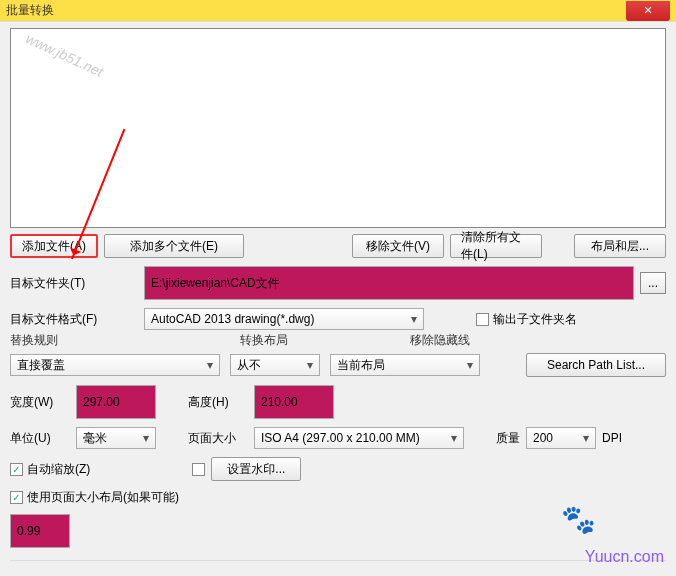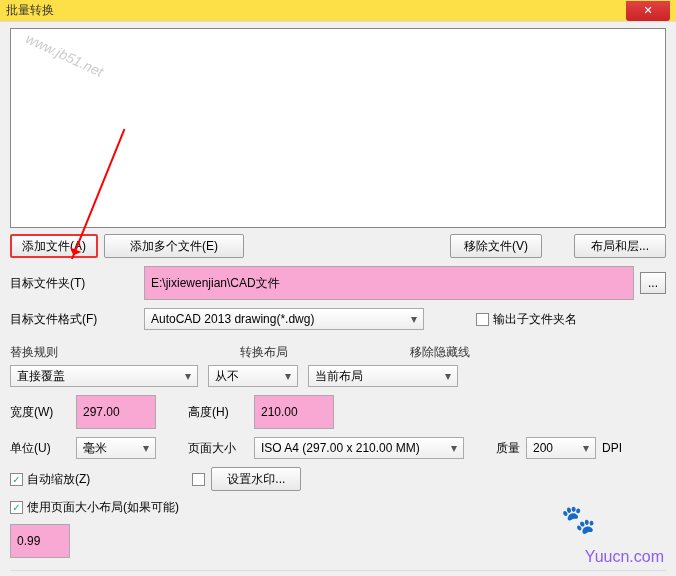--- a/index.html
+++ b/index.html
@@ -95,21 +95,21 @@
       gap: 6px;
     }
     .label {
       white-space: nowrap;
     }
     .label.w90 { width: 128px; }
     .label.w60 { width: 60px; }
     .input-text {
       height: 26px;
       border: 1px solid #aaa;
-      background: #f9a8d4;
+      background: #be185d;
       padding: 16px 6px;
       font-size: 12px;
     }
     .select {
       height: 22px;
       border: 1px solid #aaa;
       background: linear-gradient(#fff, #eee);
       padding: 0 6px;
       font-size: 12px;
       position: relative;
@@ -140,21 +140,21 @@
       width: 13px; height: 13px;
       border: 1px solid #888;
       background: #fff;
       display: inline-flex;
       align-items: center; justify-content: center;
       font-size: 10px;
       color: #2a7;
     }
     .section-labels {
       display: flex;
-      margin-top: 14px;
+      margin-top: 2px;
       gap: 20px;
     }
     .section-label { color: #333; }
     .group-row {
       display: flex;
       gap: 10px;
       margin-top: 4px;
       align-items: center;
     }
     .divider {
@@ -191,20 +191,21 @@
   <div class="file-list">
     <div class="watermark">www.jb51.net</div>
     <div class="arrow"></div>
   </div>
 
   <div class="button-row">
     <div class="btn highlighted">添加文件(A)</div>
     <div class="btn wide">添加多个文件(E)</div>
     <div class="spacer"></div>
     <div class="btn med">移除文件(V)</div>
+    <div class="btn med">清除所有文件(L)</div>
     <div style="width:20px"></div>
     <div class="btn med">布局和层...</div>
   </div>
 
   <div class="form-row">
     <span class="label w90">目标文件夹(T)</span>
     <input class="input-text" style="flex: 1 1 0%;" value="E:\jixiewenjian\CAD文件">
     <div class="browse-btn">...</div>
   </div>
 
@@ -220,30 +221,31 @@
     </label>
   </div>
 
   <div class="section-labels">
     <span class="section-label" style="width:210px">替换规则</span>
     <span class="section-label" style="width:150px">转换布局</span>
     <span class="section-label">移除隐藏线</span>
   </div>
 
   <div class="group-row">
-    <div class="select" style="width:188px">
+    <div class="select" style="width:210px">
       <span>直接覆盖</span>
     </div>
     <div class="select" style="width:90px">
       <span>从不</span>
     </div>
     <div class="select" style="width:150px">
       <span>当前布局</span>
     </div>
     <div class="spacer"></div>
+    <div class="btn" style="width:140px">Search Path List...</div>
   </div>
 
   <div class="form-row">
     <span class="label w60">宽度(W)</span>
     <input class="input-text" style="width: 80px;" value="297.00">
     <div style="width:20px"></div>
     <span class="label w60">高度(H)</span>
     <input class="input-text" style="width: 80px;" value="210.00">
   </div>
 

